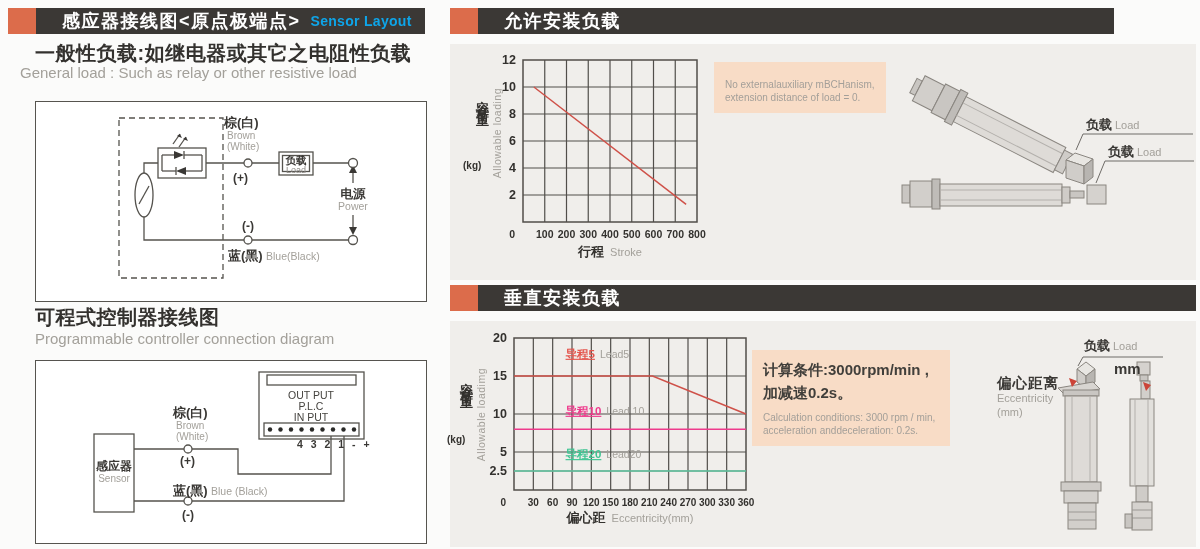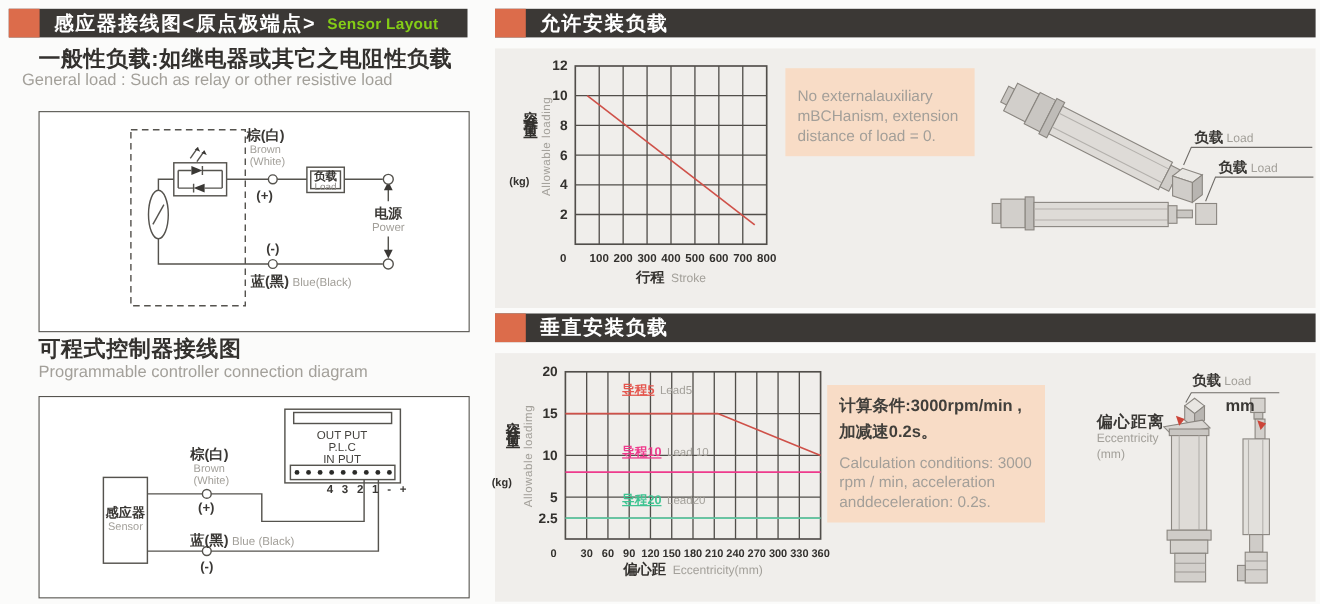--- a/index.html
+++ b/index.html
@@ -1,29 +1,29 @@
 <!DOCTYPE html>
 <html><head>
 <meta charset="utf-8">
 <style>
   html,body{margin:0;padding:0}
   body{width:1200px;height:549px;position:relative;background:#fbfbfa;overflow:hidden;
        font-family:"Liberation Sans","DejaVu Sans",sans-serif}
   .abs{position:absolute}
   .bar{display:flex;align-items:center;background:#3b3835;height:26px}
   .sq{width:28px;height:100%;background:#dc6c4b;flex:none}
-  .bar-zh{color:#fff;font-weight:bold;font-size:18px;margin-left:13px;letter-spacing:1.5px;white-space:nowrap}
-  .bar-en{color:#84cc16;font-weight:bold;font-size:14px;margin-left:10px;letter-spacing:.3px;white-space:nowrap}
+  .bar-zh{color:#fff;font-weight:bold;font-size:18px;margin-left:26px;letter-spacing:1.5px;white-space:nowrap}
+  .bar-en{color:#0ea5e9;font-weight:bold;font-size:14px;margin-left:10px;letter-spacing:.3px;white-space:nowrap}
   .t-zh{font-size:20px;font-weight:bold;color:#33312e;letter-spacing:.5px;white-space:nowrap}
   .t-en{font-size:15px;color:#a3a09a;white-space:nowrap}
   .panel{background:#f0eeeb}
   .cbox{background:#fff;border:1.5px solid #56544f}
   .note{background:#f8dcc6;padding:9px 11px;box-sizing:border-box}
   .note-zh{font-size:14.5px;font-weight:bold;color:#413f3b;line-height:1.5}
-  .note-en{font-size:14px;color:#a39f99;line-height:1.3;margin-top:7px}
+  .note-en{font-size:10px;color:#a39f99;line-height:1.3;margin-top:7px}
   .vzh{writing-mode:vertical-rl;font-size:13px;font-weight:bold;color:#33312e;letter-spacing:4px}
   .ven{writing-mode:vertical-rl;transform:rotate(180deg);font-size:10.5px;color:#a3a09a;letter-spacing:.5px}
   .kg{font-size:10px;font-weight:bold;color:#33312e}
   svg text{font-family:"Liberation Sans","DejaVu Sans",sans-serif}
 </style>
 </head>
 <body>
 
 <div class="abs bar" style="left:8px;top:8px;width:417px">
   <div class="sq"></div>
@@ -121,21 +121,21 @@
   <text x="261" y="87" font-size="10.5" font-weight="bold" fill="#3a3835" letter-spacing="2.5">4 3 2 1 - +</text>
   <text x="137" y="56" font-size="13" font-weight="bold" fill="#3a3835">棕(白)</text>
   <text x="140" y="68" font-size="10" fill="#a3a09a">Brown</text>
   <text x="140" y="79" font-size="10" fill="#a3a09a">(White)</text>
   <text x="144" y="104" font-size="12" font-weight="bold" fill="#3a3835">(+)</text>
   <text x="137" y="134" font-size="13" font-weight="bold" fill="#3a3835">蓝(黑)</text>
   <text x="175" y="134" font-size="10.5" fill="#a3a09a">Blue (Black)</text>
   <text x="146" y="158" font-size="12" font-weight="bold" fill="#3a3835">(-)</text>
 </svg>
 
-<div class="abs bar" style="left:450px;top:8px;width:746px">
+<div class="abs bar" style="left:450px;top:8px;width:664px">
   <div class="sq"></div>
   <span class="bar-zh">允许安装负载</span>
 </div>
 
 <div class="abs panel" style="left:450px;top:44px;width:746px;height:236px"></div>
 
 <div class="abs vzh" style="left:473px;top:90px">容许荷重</div>
 <div class="abs kg" style="left:463px;top:160px">(kg)</div>
 <div class="abs ven" style="left:491px;top:88px">Allowable loading</div>
 <svg class="abs" style="left:483px;top:50px" id="chart1-svg" width="240" height="208" viewBox="0 0 240 208">

